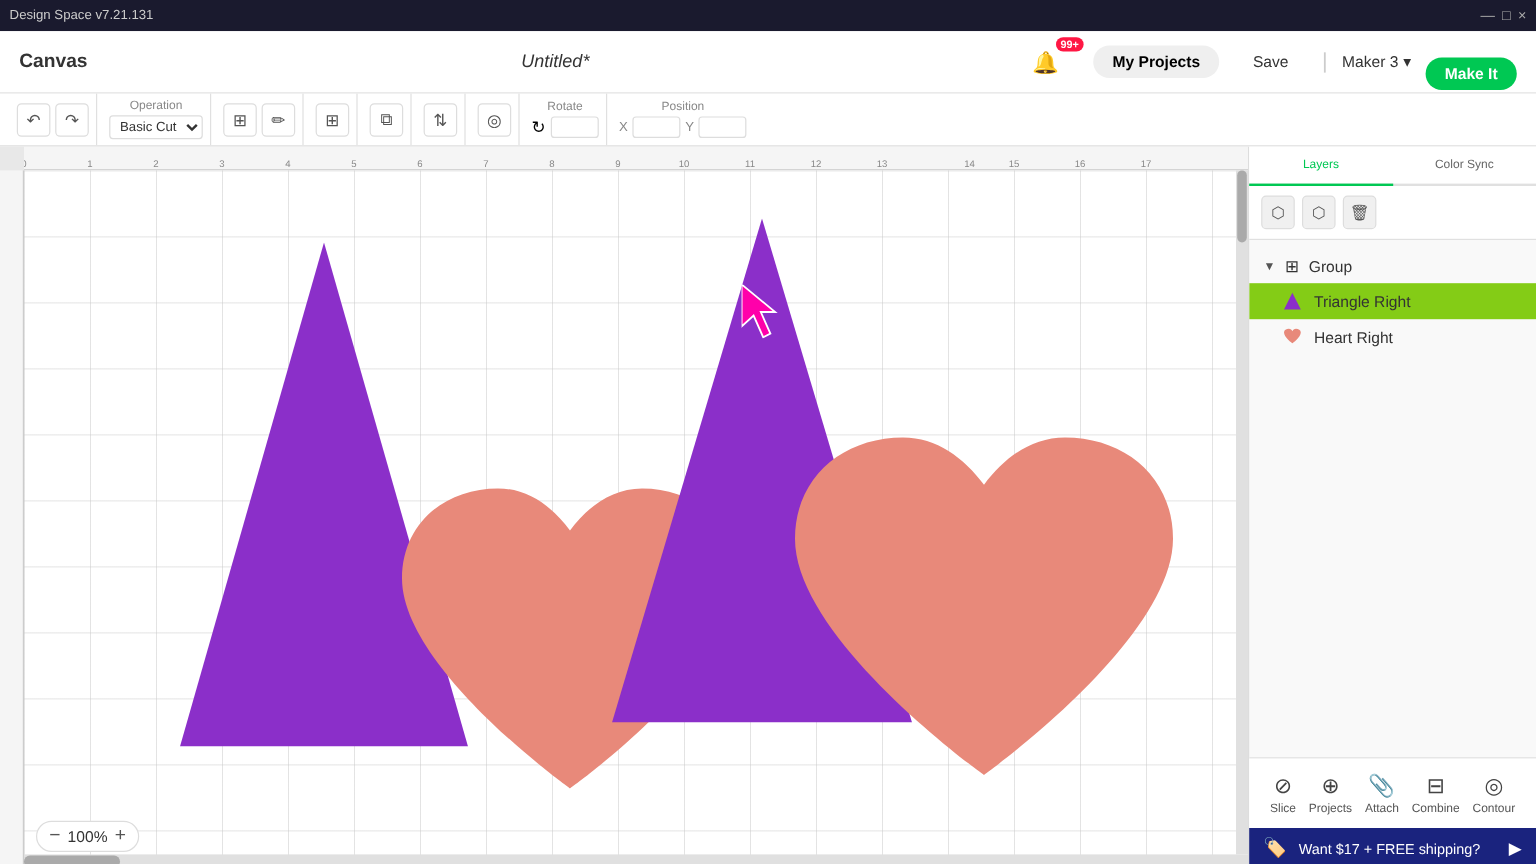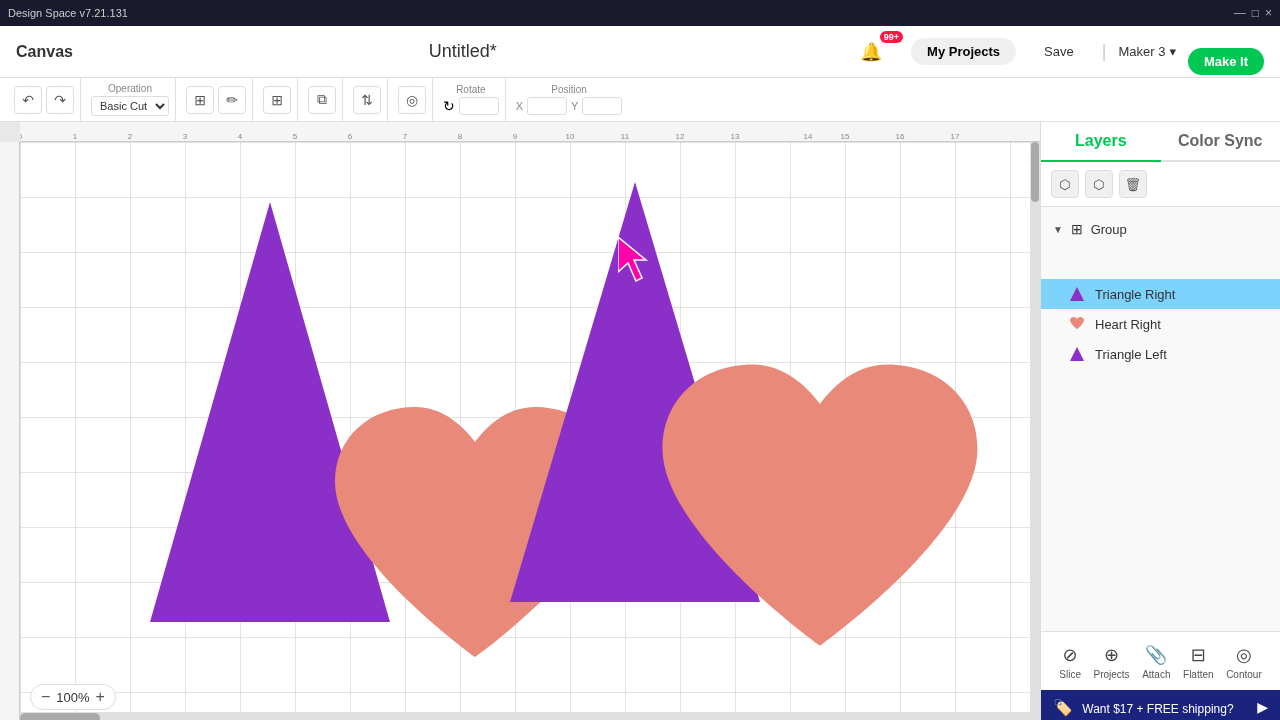--- a/index.html
+++ b/index.html
@@ -34,22 +34,23 @@
     }
     #navbar-logo {
       font-size: 16px;
       font-weight: 700;
       color: #333;
       margin-right: 8px;
     }
     #navbar-title {
       flex: 1;
       text-align: center;
-      font-size: 18px;
-      color: #333;
+      font-size: 15px;
+      color: #333;
+      font-style: italic;
     }
     #navbar-right {
       display: flex;
       align-items: center;
       gap: 12px;
     }
     .nav-btn {
       padding: 6px 16px;
       border-radius: 20px;
       border: none;
@@ -276,26 +277,26 @@
     
     #panel-tabs {
       display: flex;
       border-bottom: 2px solid #e0e0e0;
       background: #fff;
     }
     .panel-tab {
       flex: 1;
       text-align: center;
       padding: 10px 6px;
-      font-size: 16px;
+      font-size: 10px;
       cursor: pointer;
       color: #666;
       border-bottom: 2px solid transparent;
       margin-bottom: -2px;
-      font-weight: 700;
+      font-weight: 400;
     }
     .panel-tab.active {
       color: #00c853;
       border-bottom-color: #00c853;
     }
 
     
     #panel-toolbar {
       display: flex;
       align-items: center;
@@ -340,21 +341,21 @@
 
     .layer-item {
       display: flex;
       align-items: center;
       padding: 7px 12px 7px 28px;
       gap: 10px;
       cursor: pointer;
       font-size: 13px;
       color: #333;
     }
-    .layer-item.active { background: #7dd3fc; margin-top: 36px; }
+    .layer-item.active { background: #84cc16; }
     .layer-name { flex: 1; }
 
     
     #bottom-panel {
       border-top: 1px solid #e0e0e0;
       padding: 8px 12px;
       background: #fff;
     }
     #blank-canvas-row {
       display: flex;
@@ -605,46 +606,40 @@
           <span class="layer-name">Triangle Right</span>
         </div>
 
         <div class="layer-item">
           <svg width="16" height="16" viewBox="0 0 16 16">
             <path d="M8,13 C8,13 1,8 1,4 C1,2 3,1 5,1 C6.5,1 7.5,2 8,3 C8.5,2 9.5,1 11,1 C13,1 15,2 15,4 C15,8 8,13 8,13 Z" fill="#e8897a"></path>
           </svg>
           <span class="layer-name">Heart Right</span>
         </div>
 
-        <div class="layer-item">
-          <svg width="16" height="16" viewBox="0 0 16 16">
-            <polygon points="8,1 15,15 1,15" fill="#8B2FC9"></polygon>
-          </svg>
-          <span class="layer-name">Triangle Left</span>
-        </div>
 
       </div>
 
       <div id="bottom-panel">
         <div id="bottom-actions">
           <button class="action-btn">
             <span class="action-btn-icon">⊘</span>
             <span>Slice</span>
           </button>
           <button class="action-btn">
             <span class="action-btn-icon">⊕</span>
             <span>Projects</span>
           </button>
           <button class="action-btn">
             <span class="action-btn-icon">📎</span>
             <span>Attach</span>
           </button>
           <button class="action-btn">
             <span class="action-btn-icon">⊟</span>
-            <span>Flatten</span>
+            <span>Combine</span>
           </button>
           <button class="action-btn">
             <span class="action-btn-icon">◎</span>
             <span>Contour</span>
           </button>
         </div>
       </div>
 
       <div id="promo-banner">
         <div>

